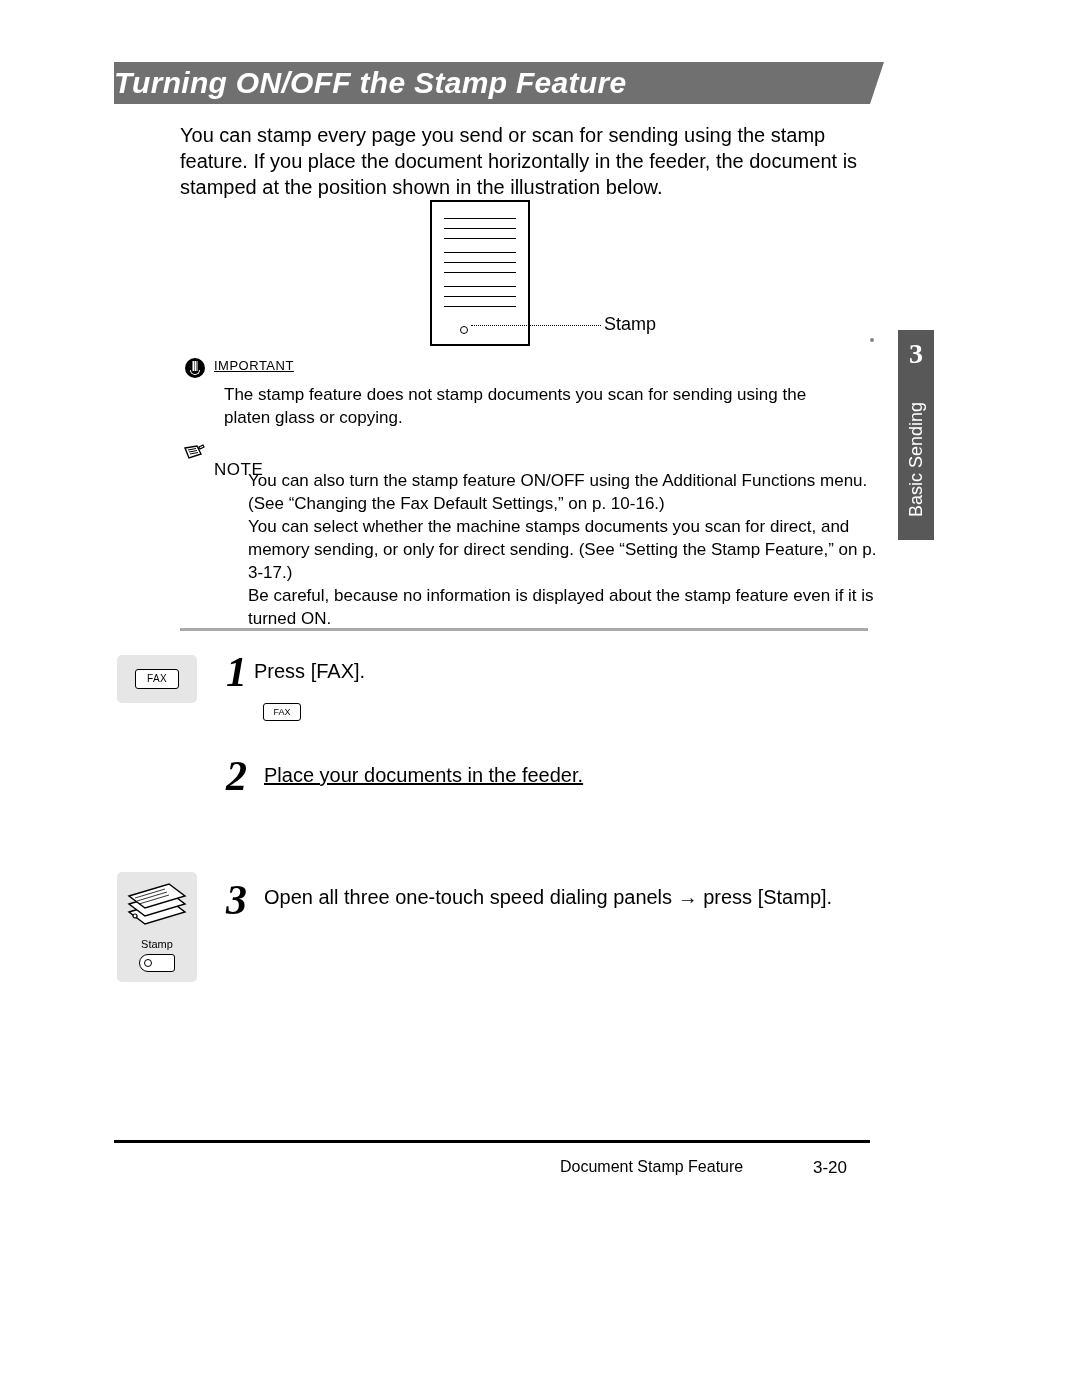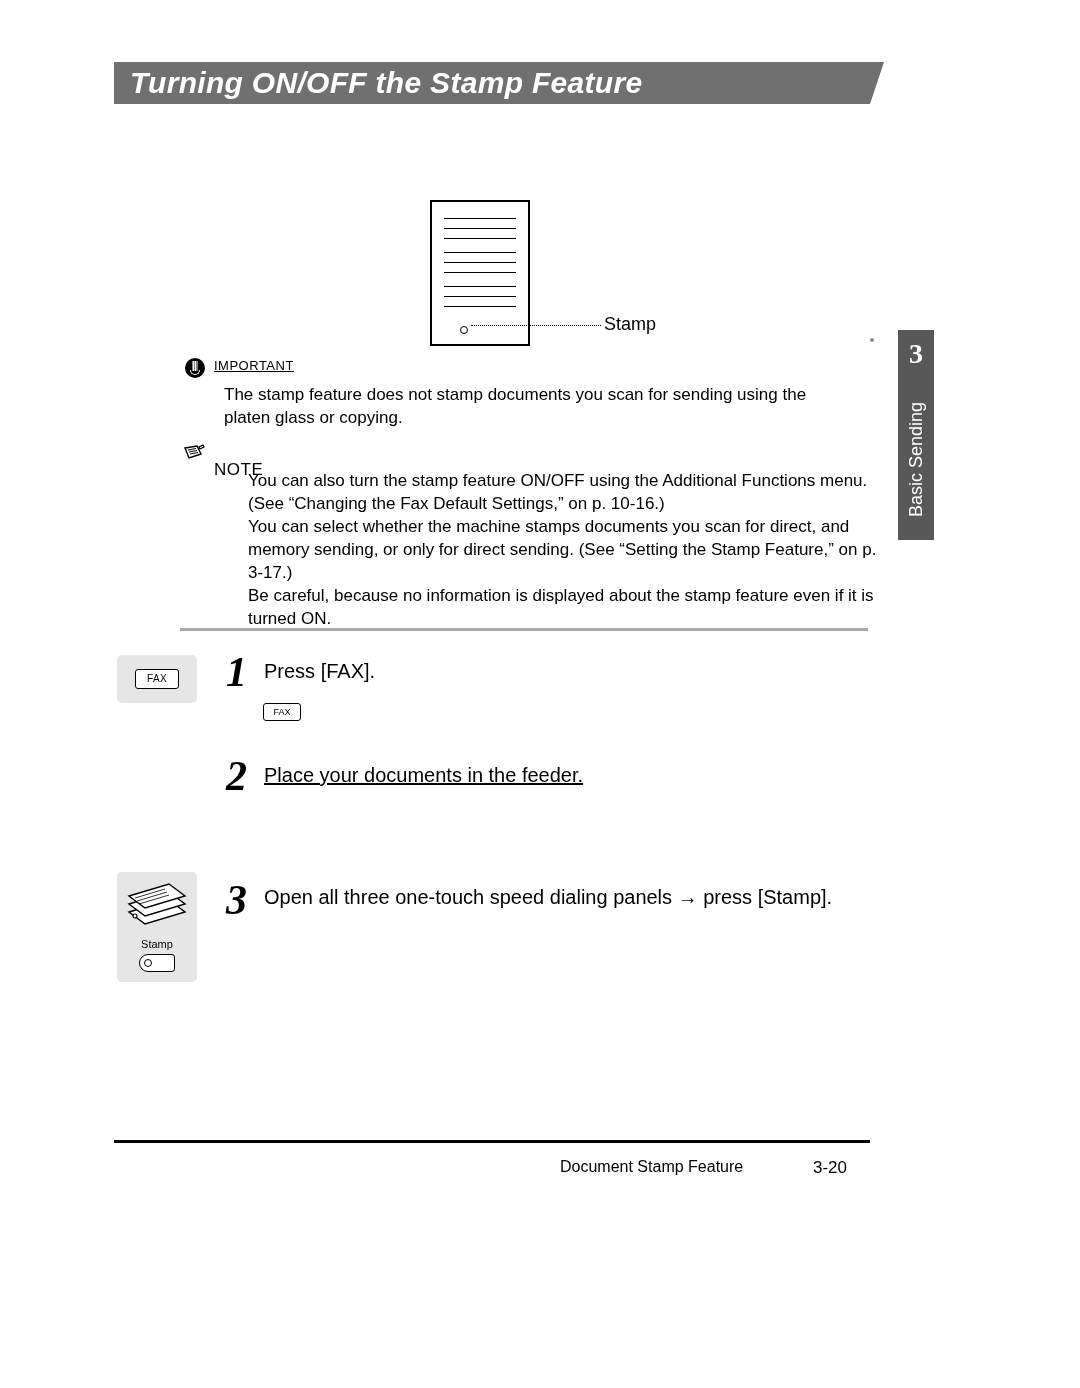--- a/index.html
+++ b/index.html
@@ -35,21 +35,20 @@
     border-bottom: 42px solid transparent;
     border-left: 14px solid #707070;
   }
   .title-bar .txt {
     color: #fff;
     font-weight: bold;
     font-style: italic;
     font-size: 30px;
     font-family: "Arial Narrow", Arial, sans-serif;
     letter-spacing: 0.3px;
-    padding-left: 16px;
     line-height: 42px;
   }
 
   .intro {
     position: absolute;
     left: 180px;
     top: 122px;
     width: 688px;
     font-size: 20px;
     line-height: 1.3;
@@ -258,21 +257,21 @@
   }
   .step-head {
     font-size: 20px;
   }
   .step-body {
     font-size: 17px;
     line-height: 1.35;
   }
 
   .step1-num { position:absolute; left:226px; top:648px; }
-  .step1-head { position:absolute; left:264px; top:660px; }
+  .step1-head { position:absolute; left:254px; top:660px; }
   .step1-body { position:absolute; left:318px; top:702px; width:560px; }
   .fax-inline {
     display: inline-block;
     width: 36px; height: 16px;
     border: 1.2px solid #000;
     border-radius: 3px;
     font-size: 9px;
     text-align: center;
     line-height: 16px;
     vertical-align: middle;
@@ -359,20 +358,21 @@
 </style>
 </head>
 <body>
 
 <div class="page">
 
   <div class="title-bar">
     <div class="txt">Turning ON/OFF the Stamp Feature</div>
   </div>
 
+  <div class="intro">You can stamp every page you send or scan for sending using the stamp feature. If you place the document horizontally in the feeder, the document is stamped at the position shown in the illustration below.</div>
 
   <div class="doc-illust">
     <div class="line l1"></div>
       <div class="line l2"></div>
       <div class="line l3"></div>
     <div class="line l4"></div>
       <div class="line l5"></div>
       <div class="line l6"></div>
     <div class="line l7"></div>
       <div class="line l8"></div>

